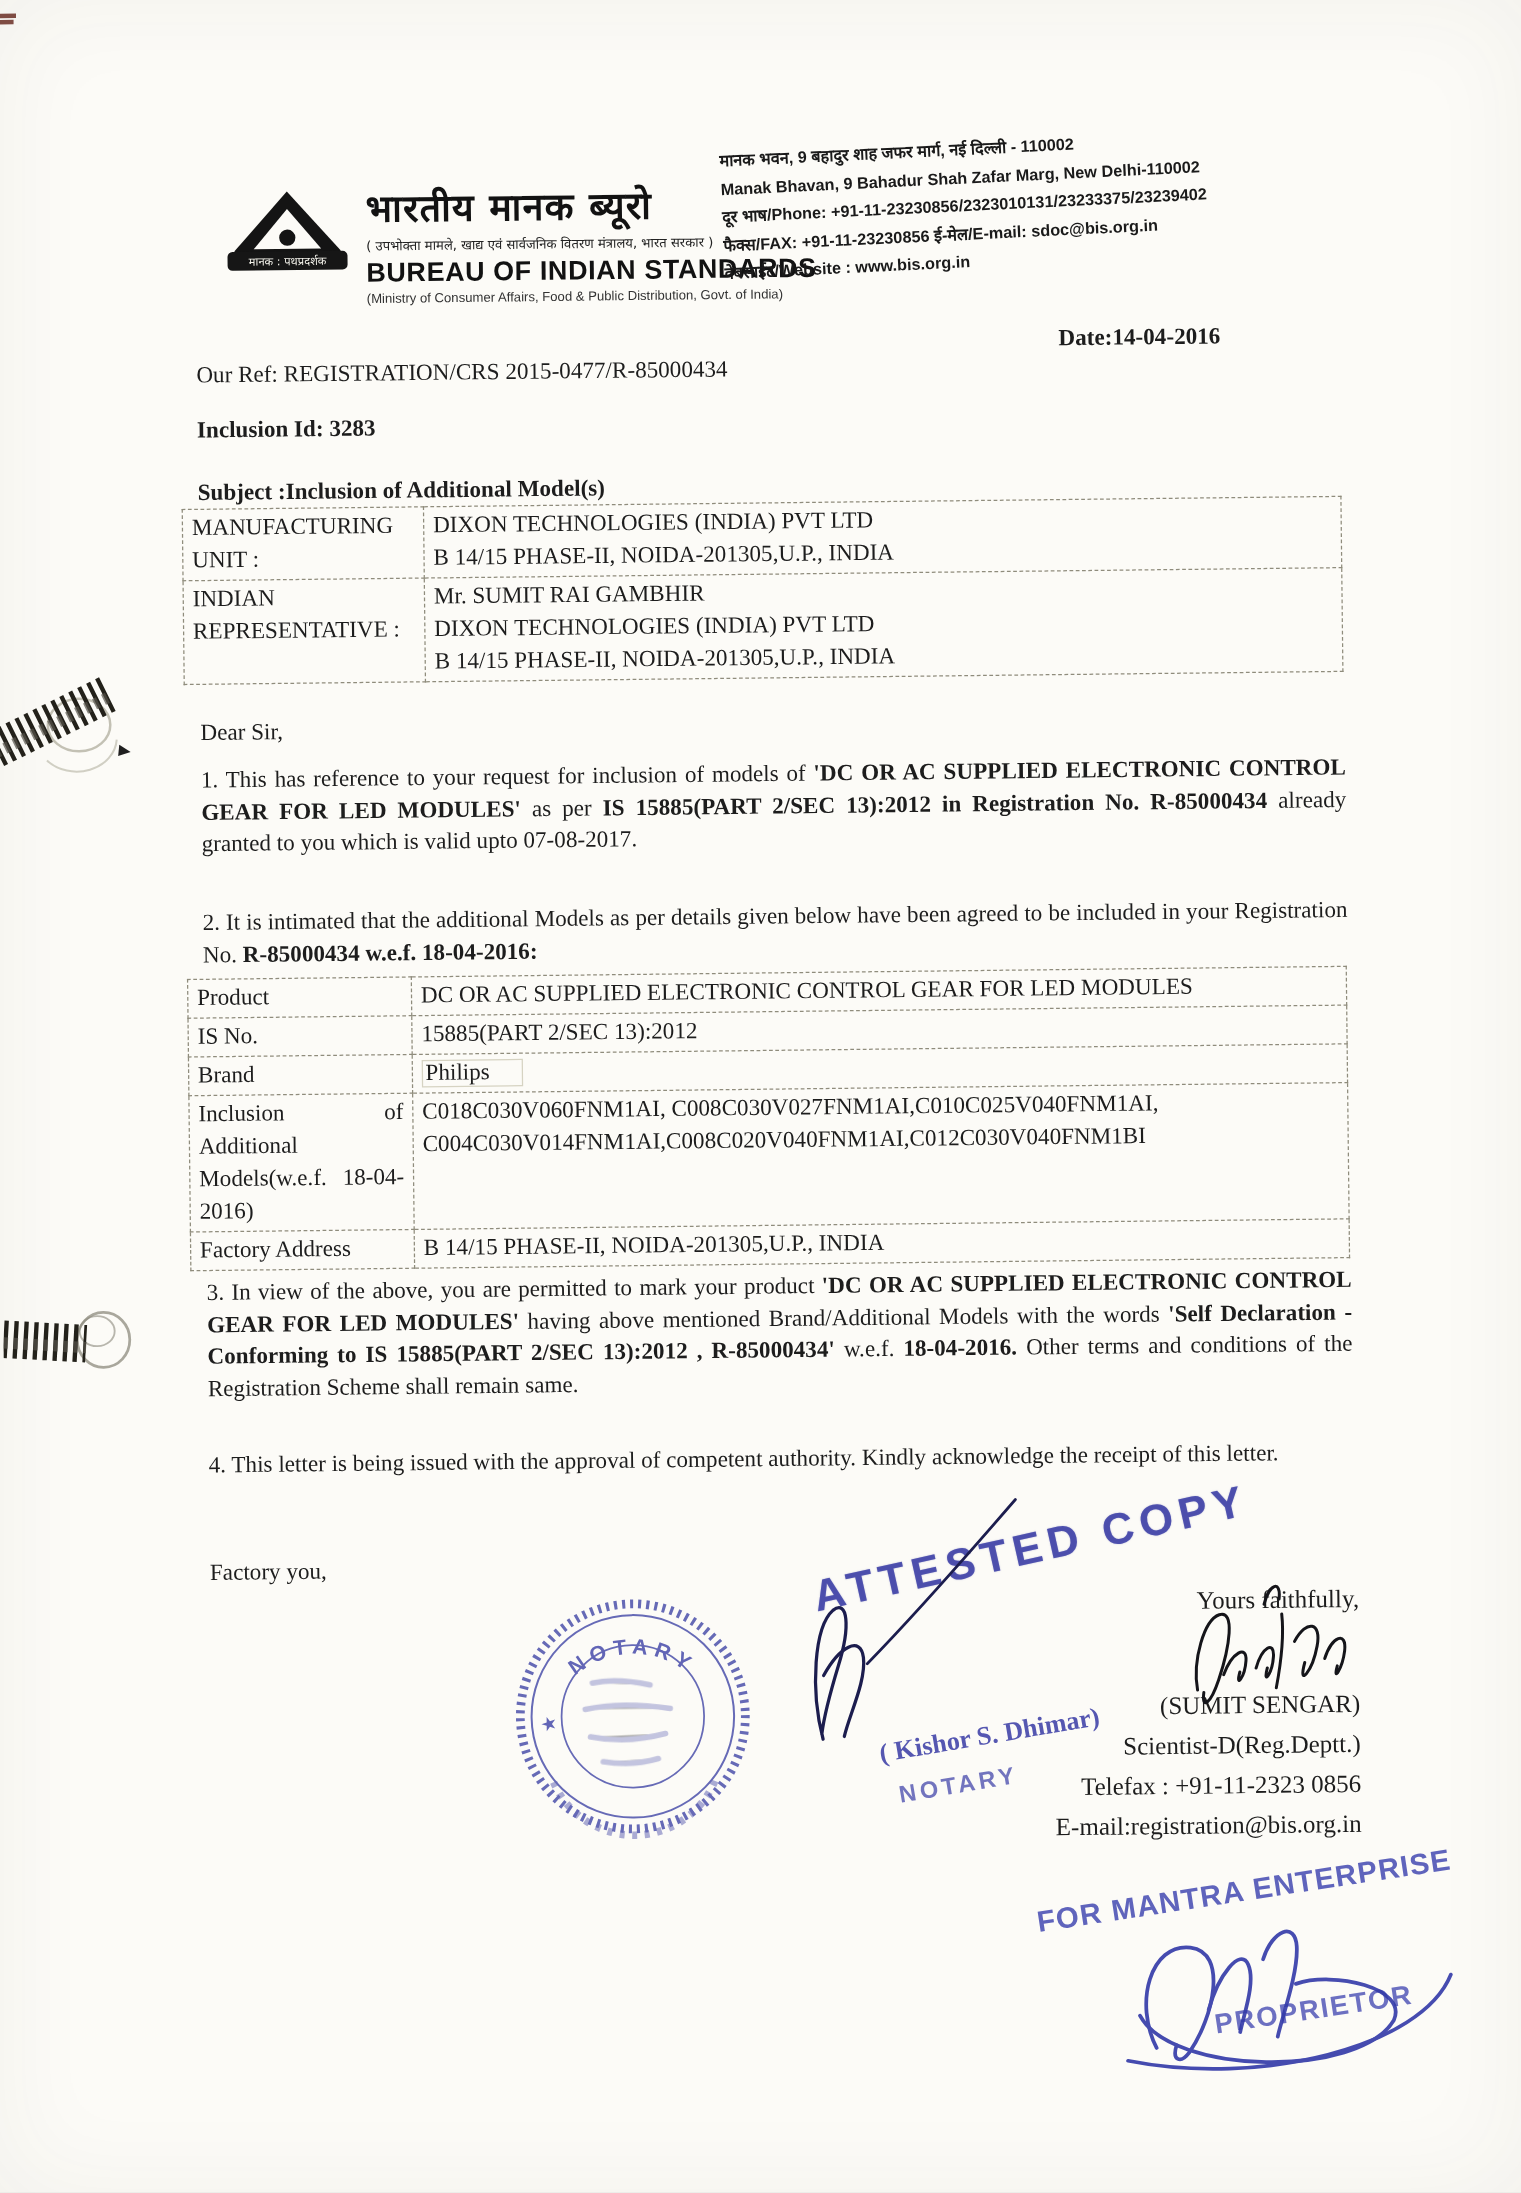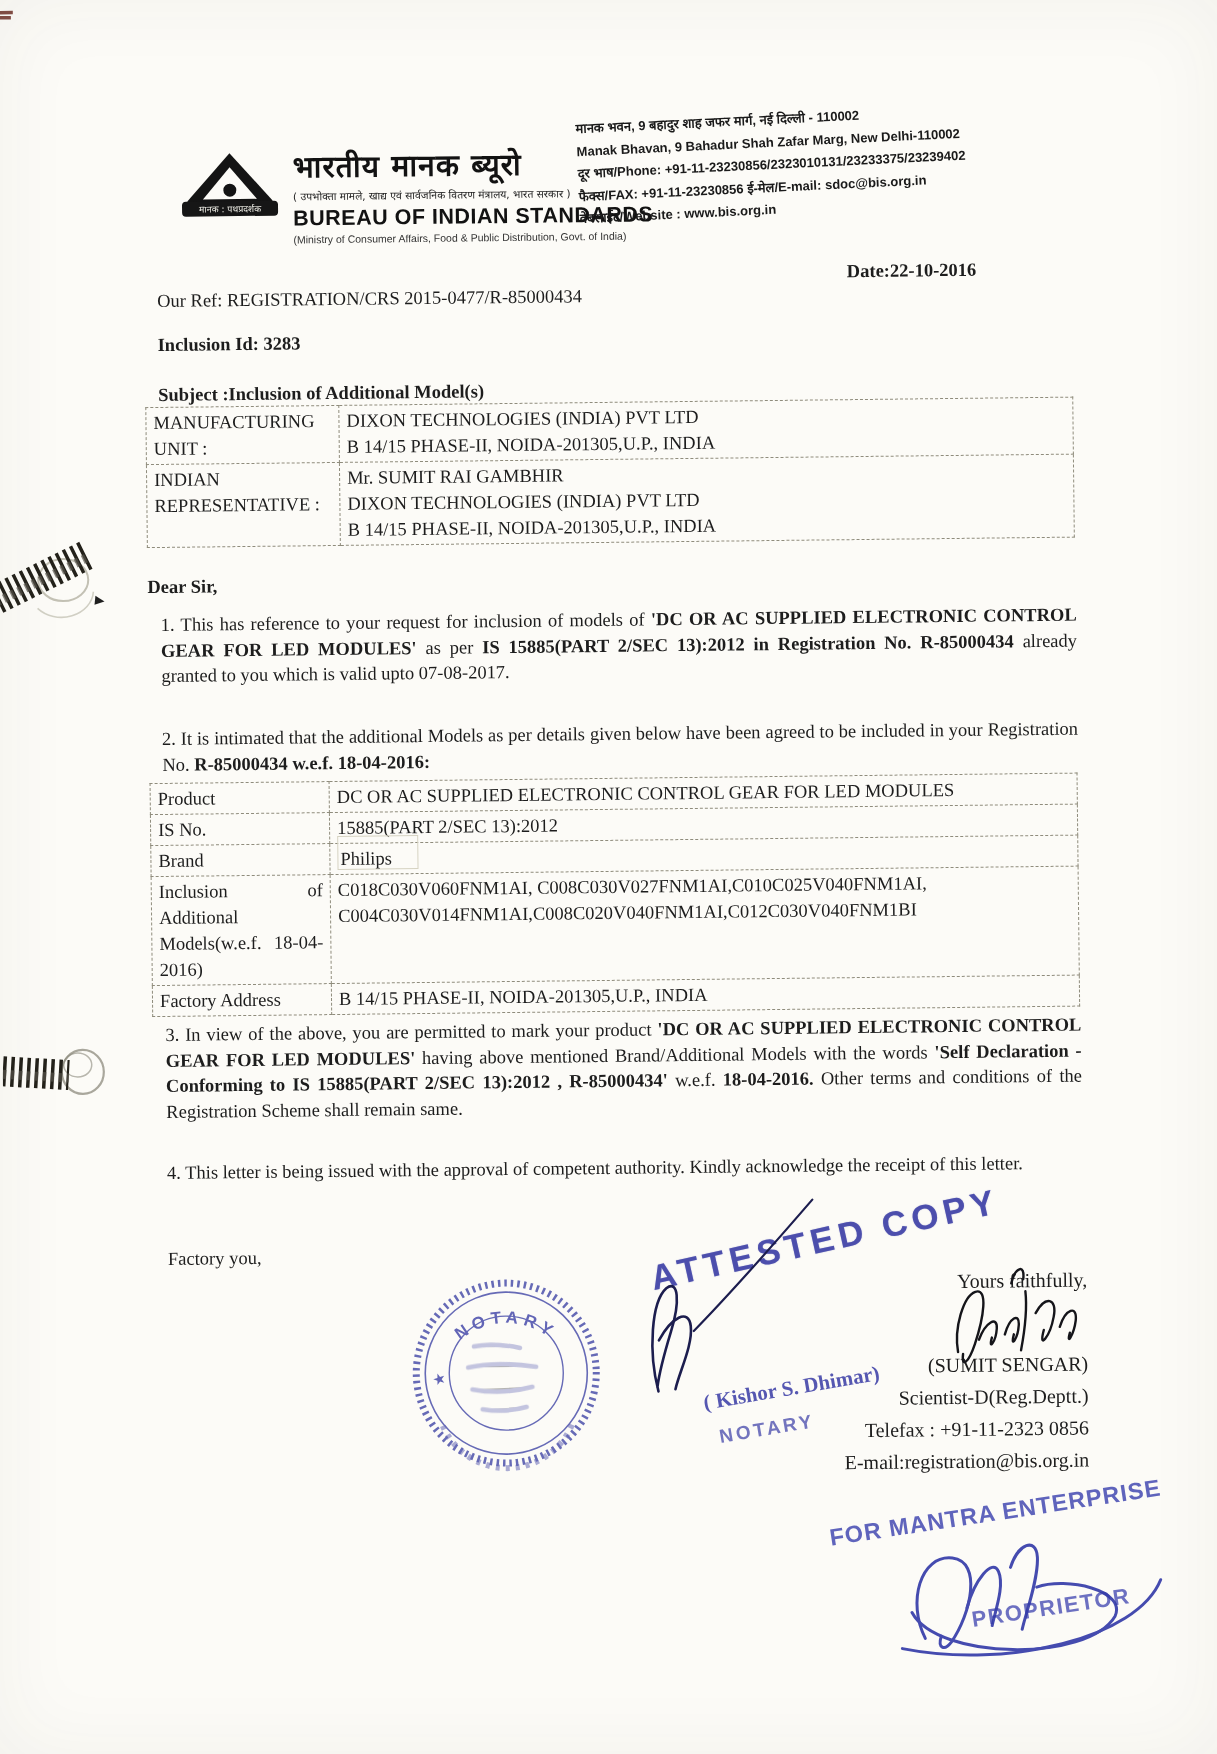--- a/index.html
+++ b/index.html
@@ -21,21 +21,21 @@
   .hdr-right{font-family:"Liberation Sans","DejaVu Sans",sans-serif;font-size:13px;font-weight:bold;line-height:22.5px;color:#1a1a1a;transform:rotate(-2.1deg);transform-origin:left top;white-space:nowrap;}
   
   .serif{font-size:18.5px;line-height:25.5px;}
   .bold{font-weight:bold;}
   .just{text-align:justify;}
   
   table.doc{border-collapse:collapse;width:928px;table-layout:fixed;}
   table.doc td{border:1.4px dashed #8f8c7c;padding:2px 7px;vertical-align:top;font-size:18.5px;line-height:26px;color:#1d1d1d;}
   td.lbl{width:178px;}
   td.lbl2{width:164px;text-align:justify;}
-  .phbox{border:1px solid #d6d3c2;padding:12px 26px 0 2px;}
+  .phbox{border:1px solid #d6d3c2;padding:0 26px 0 2px;}
   
   .stamp-blue{font-family:"Liberation Sans","DejaVu Sans",sans-serif;font-weight:bold;color:rgba(62,64,168,.8);}
   .attested{font-size:35px;letter-spacing:5px;transform:rotate(-12deg);white-space:nowrap;color:rgba(58,61,165,.82);text-shadow:0 0 1px rgba(58,61,165,.5);}
   .dhimar{font-family:"Liberation Serif",serif;font-weight:bold;font-size:21px;color:rgba(55,58,165,.85);transform:rotate(-9deg);white-space:nowrap;}
   .notaryword{font-size:19px;letter-spacing:3px;transform:rotate(-9deg);color:rgba(55,58,165,.7);}
   .mantra{font-size:23.5px;letter-spacing:1px;transform:rotate(-8deg);white-space:nowrap;color:rgba(60,66,175,.82);}
   .proprietor{font-size:22px;letter-spacing:1.5px;transform:rotate(-8deg);color:rgba(60,66,175,.75);}
   .closing-line{left:700px;width:382px;text-align:right;font-size:20px;line-height:26px;}
   svg.overlay{position:absolute;left:0;top:0;pointer-events:none;}
 </style>
@@ -63,21 +63,21 @@
     </div>
 
     <div class="abs hdr-right" style="left:583px;top:118px;">
       <div>मानक भवन, 9 बहादुर शाह जफर मार्ग, नई दिल्ली - 110002</div>
       <div>Manak Bhavan, 9 Bahadur Shah Zafar Marg, New Delhi-110002</div>
       <div>दूर भाष/Phone: +91-11-23230856/2323010131/23233375/23239402</div>
       <div>फैक्स/FAX: +91-11-23230856 ई-मेल/E-mail: sdoc@bis.org.in</div>
       <div>वेबसाईट/Website : www.bis.org.in</div>
     </div>
 
-    <div class="abs serif" style="left:853px;top:262px;font-weight:bold;">Date:22-10-2016</div>
+    <div class="abs serif" style="left:853px;top:262px;font-weight:bold;">Date:14-04-2016</div>
     <div class="abs serif" style="left:163px;top:284px;">Our Ref: REGISTRATION/CRS 2015-0477/R-85000434</div>
     <div class="abs serif bold" style="left:163px;top:328px;">Inclusion Id: 3283</div>
     <div class="abs serif bold" style="left:163px;top:378px;">Subject :Inclusion of Additional Model(s)</div>
 
     <div class="abs" style="left:150px;top:402px;">
       <table class="doc">
         <tbody>
             <tr>
           <td class="lbl">MANUFACTURING UNIT :</td>
           <td>
@@ -90,21 +90,21 @@
           <td>
             <div>Mr. SUMIT RAI GAMBHIR</div>
             <div>DIXON TECHNOLOGIES (INDIA) PVT LTD</div>
             <div>B 14/15 PHASE-II, NOIDA-201305,U.P., INDIA</div>
           </td>
         </tr>
       </tbody>
         </table>
     </div>
 
-    <div class="abs serif" style="left:150px;top:570px;font-weight:bold;">Dear Sir,</div>
+    <div class="abs serif" style="left:163px;top:570px;">Dear Sir,</div>
 
     <p class="abs serif just" style="left:163px;top:608px;width:916px;margin:0;"><span>1. This has reference to your request for inclusion of models of </span><b>'DC OR AC SUPPLIED ELECTRONIC CONTROL GEAR FOR LED MODULES'</b><span> as per </span><b>IS 15885(PART 2/SEC 13):2012 in Registration No. R-85000434</b><span> already granted to you which is valid upto 07-08-2017.</span></p>
 
     <p class="abs serif just" style="left:163px;top:722px;width:916px;margin:0;"><span>2. It is intimated that the additional Models as per details given below have been agreed to be included in your Registration No. </span><b>R-85000434 w.e.f. 18-04-2016:</b></p>
 
     <div class="abs" style="left:150px;top:778px;">
       <table class="doc">
         <tbody>
             <tr>
           <td class="lbl2">Product</td>

